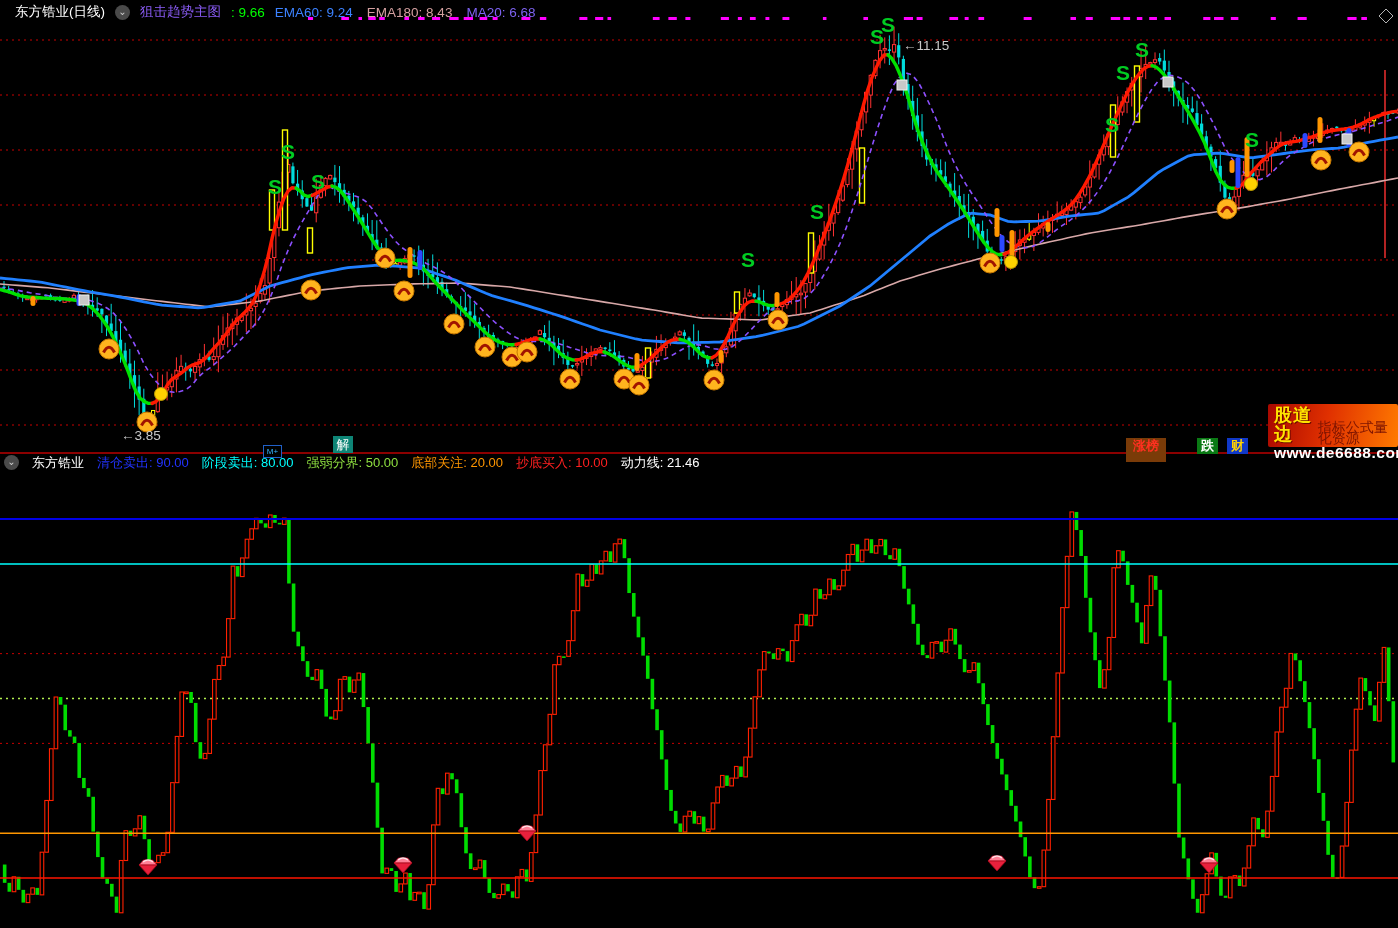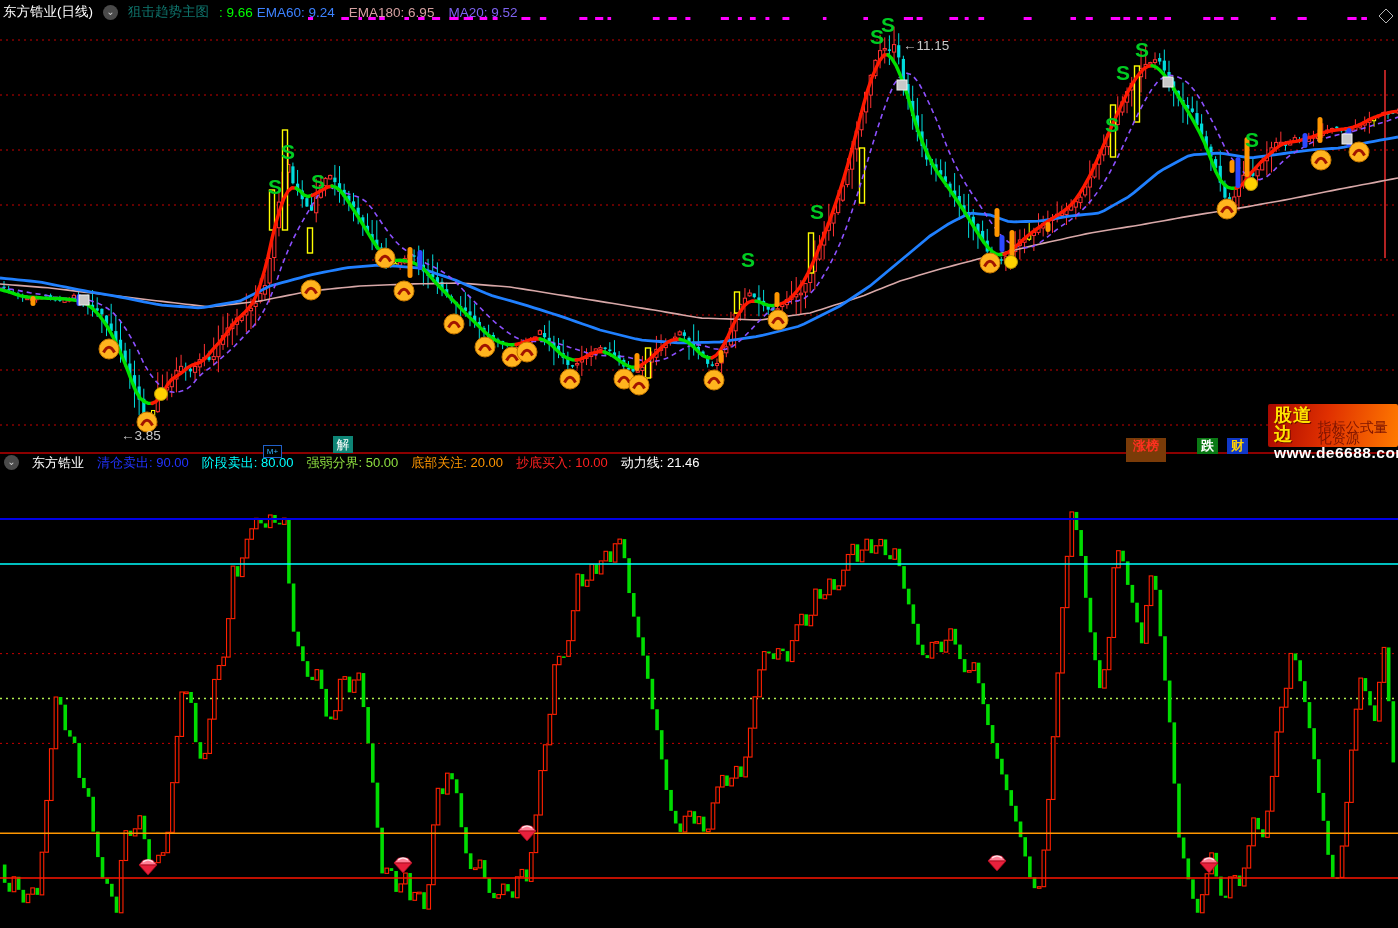--- a/index.html
+++ b/index.html
@@ -2,21 +2,21 @@
 <html><head>
 <meta charset="utf-8">
 <style>
   html,body{margin:0;padding:0;background:#000;}
   #app{position:relative;width:1398px;height:928px;background:#000;overflow:hidden;
        font-family:"Liberation Sans","DejaVu Sans",sans-serif;}
   svg{position:absolute;left:0;display:block;}
   #main-svg{top:0;}
   #mom-svg{top:472px;}
   .hdr{position:absolute;left:0;top:2px;height:20px;display:flex;align-items:center;
-       gap:10px;padding-left:3px;font-size:13.5px;white-space:pre;z-index:5;}
+       gap:10px;padding-left:15px;font-size:13.5px;white-space:pre;z-index:5;}
   .ind-hdr{position:absolute;left:0;top:454px;height:17px;display:flex;align-items:center;
        gap:13px;padding-left:4px;font-size:13px;white-space:pre;z-index:5;}
   .circle-icon{display:inline-block;width:15px;height:15px;border-radius:50%;
        background:#4a4a4a;color:#cfcfcf;font-size:10px;line-height:14px;text-align:center;}
   .badge{position:absolute;z-index:6;font-size:13px;line-height:16px;text-align:center;
        padding:0 1px;}
   #logo{position:absolute;left:1268px;top:404px;width:130px;height:43px;z-index:6;
        background:linear-gradient(100deg,#a80800 0%,#e03000 45%,#ff7a00 100%);
        border-radius:2px;padding:2px 0 0 6px;box-sizing:border-box;}
   #logo .r1{display:flex;align-items:flex-end;gap:3px;}
@@ -1159,22 +1159,22 @@
       <g>
         <polygon points="1200,391 1204.5,386 1213.5,386 1218,391" fill="#ff8096" stroke="#d01030" stroke-width="0.8"></polygon>
         <polygon points="1200,391 1218,391 1209,401" fill="#e8203c" stroke="#a00818" stroke-width="0.8"></polygon>
         <path d="M 1204 388 Q 1209 384 1214 388" fill="none" stroke="#ffe0e6" stroke-width="1.4"></path>
       </g>
     </svg>
 
   <div class="hdr">
     <span style="color:#fff">东方锆业(日线)</span>
     <span class="circle-icon">⌄</span>
-    <span style="color:#0f766e">狙击趋势主图</span>
-    <span id="top-values"><span style="color: rgb(0, 255, 0); margin-right: 4px;">: 9.66</span><span style="color: rgb(60, 130, 255); margin-right: 14px;">EMA60: 9.24</span><span style="color: rgb(212, 160, 160); margin-right: 14px;">EMA180: 6.95</span><span style="color: rgb(125, 98, 240); margin-right: 14px;">MA20: 9.52</span></span>
+    <span style="color:#8b5cf6">狙击趋势主图</span>
+    <span id="top-values"><span style="color: rgb(0, 255, 0); margin-right: 10px;">: 9.66</span><span style="color: rgb(60, 130, 255); margin-right: 14px;">EMA60: 9.24</span><span style="color: rgb(212, 160, 160); margin-right: 14px;">EMA180: 8.43</span><span style="color: rgb(125, 98, 240); margin-right: 14px;">MA20: 6.68</span></span>
   </div>
 
   <div class="ind-hdr">
     <span class="circle-icon">⌄</span>
     <span style="color:#fff">东方锆业</span>
     <span id="ind-values"><span style="color: rgb(34, 51, 255); margin-right: 13px;">清仓卖出: 90.00</span><span style="color: rgb(0, 255, 255); margin-right: 13px;">阶段卖出: 80.00</span><span style="color: rgb(143, 224, 64); margin-right: 13px;">强弱分界: 50.00</span><span style="color: rgb(255, 150, 0); margin-right: 13px;">底部关注: 20.00</span><span style="color: rgb(255, 32, 32); margin-right: 13px;">抄底买入: 10.00</span><span style="color: rgb(255, 255, 255); margin-right: 13px;">动力线: 21.46</span></span>
   </div>
 
   <div class="badge" id="b-mplus" style="left: 263px; top: 445px; width: 15px; height: 11px; font-size: 8px; line-height: 11px; background: rgb(0, 0, 0); color: rgb(53, 180, 255); border: 1px solid rgb(32, 96, 200);">M+</div>
   <div class="badge" id="b-jie" style="left: 333px; top: 436px; width: 18px; height: 17px; line-height: 17px; background: rgb(14, 133, 118); color: rgb(255, 255, 255);">解</div>

